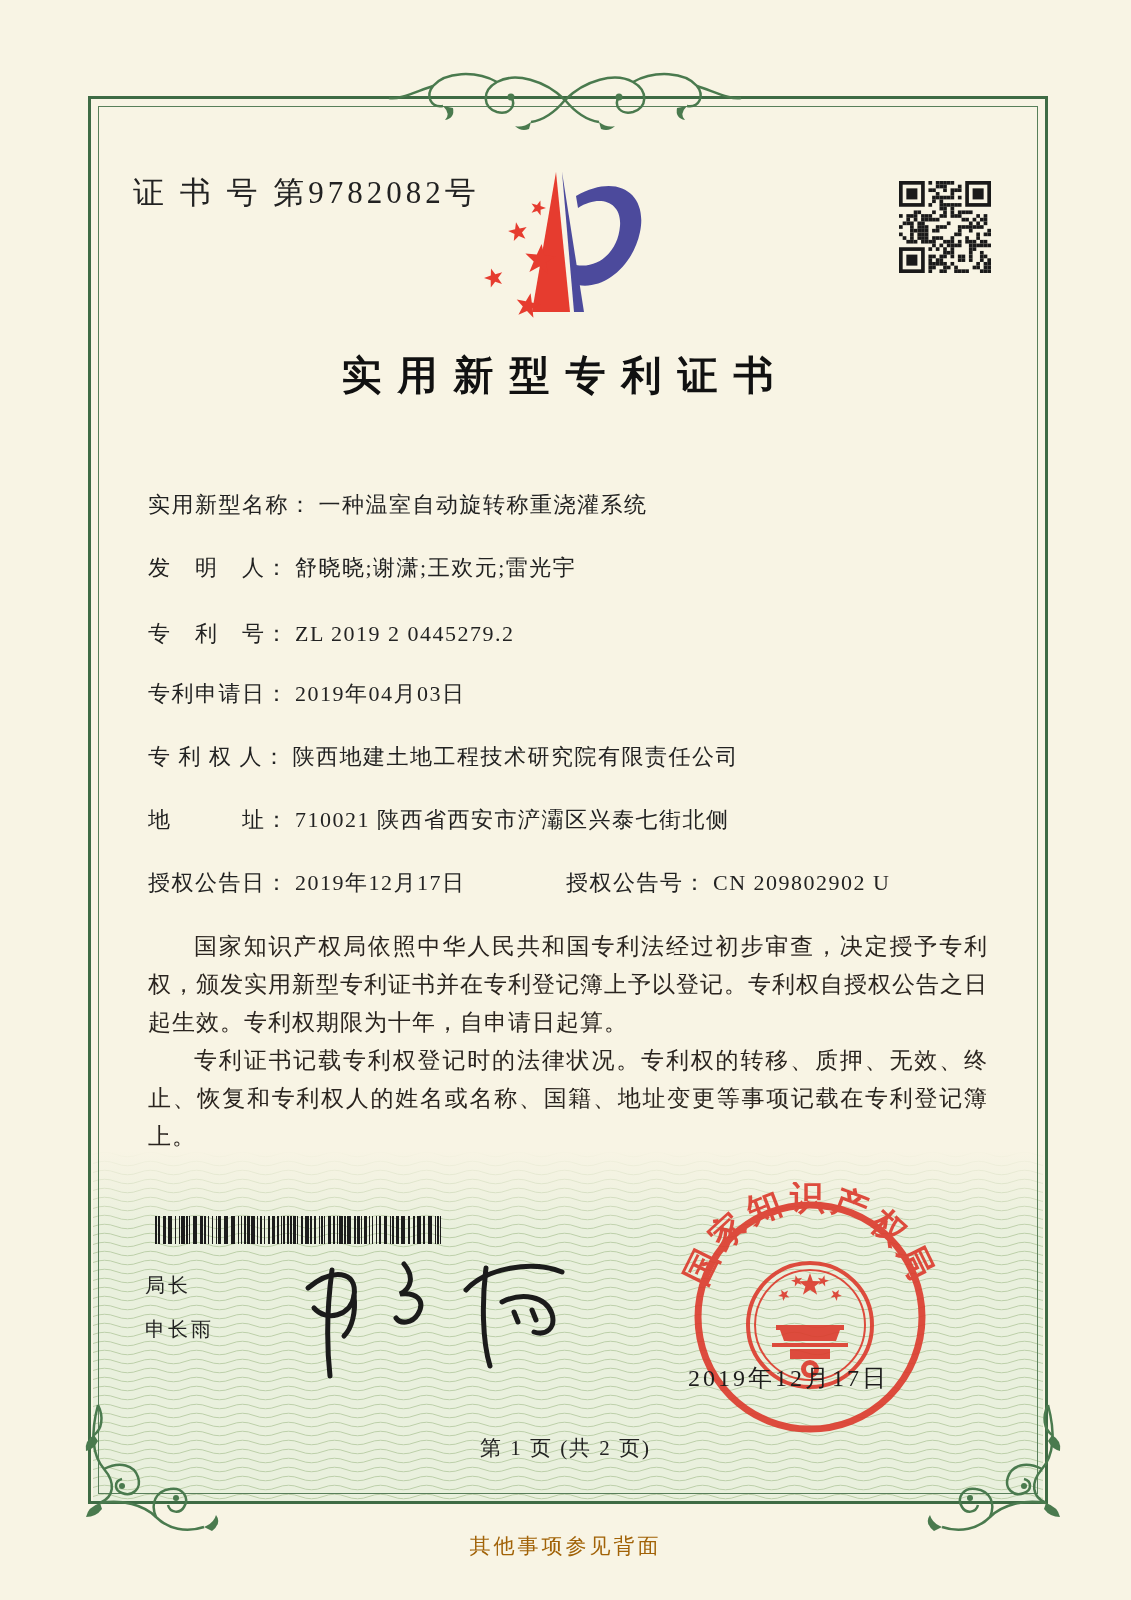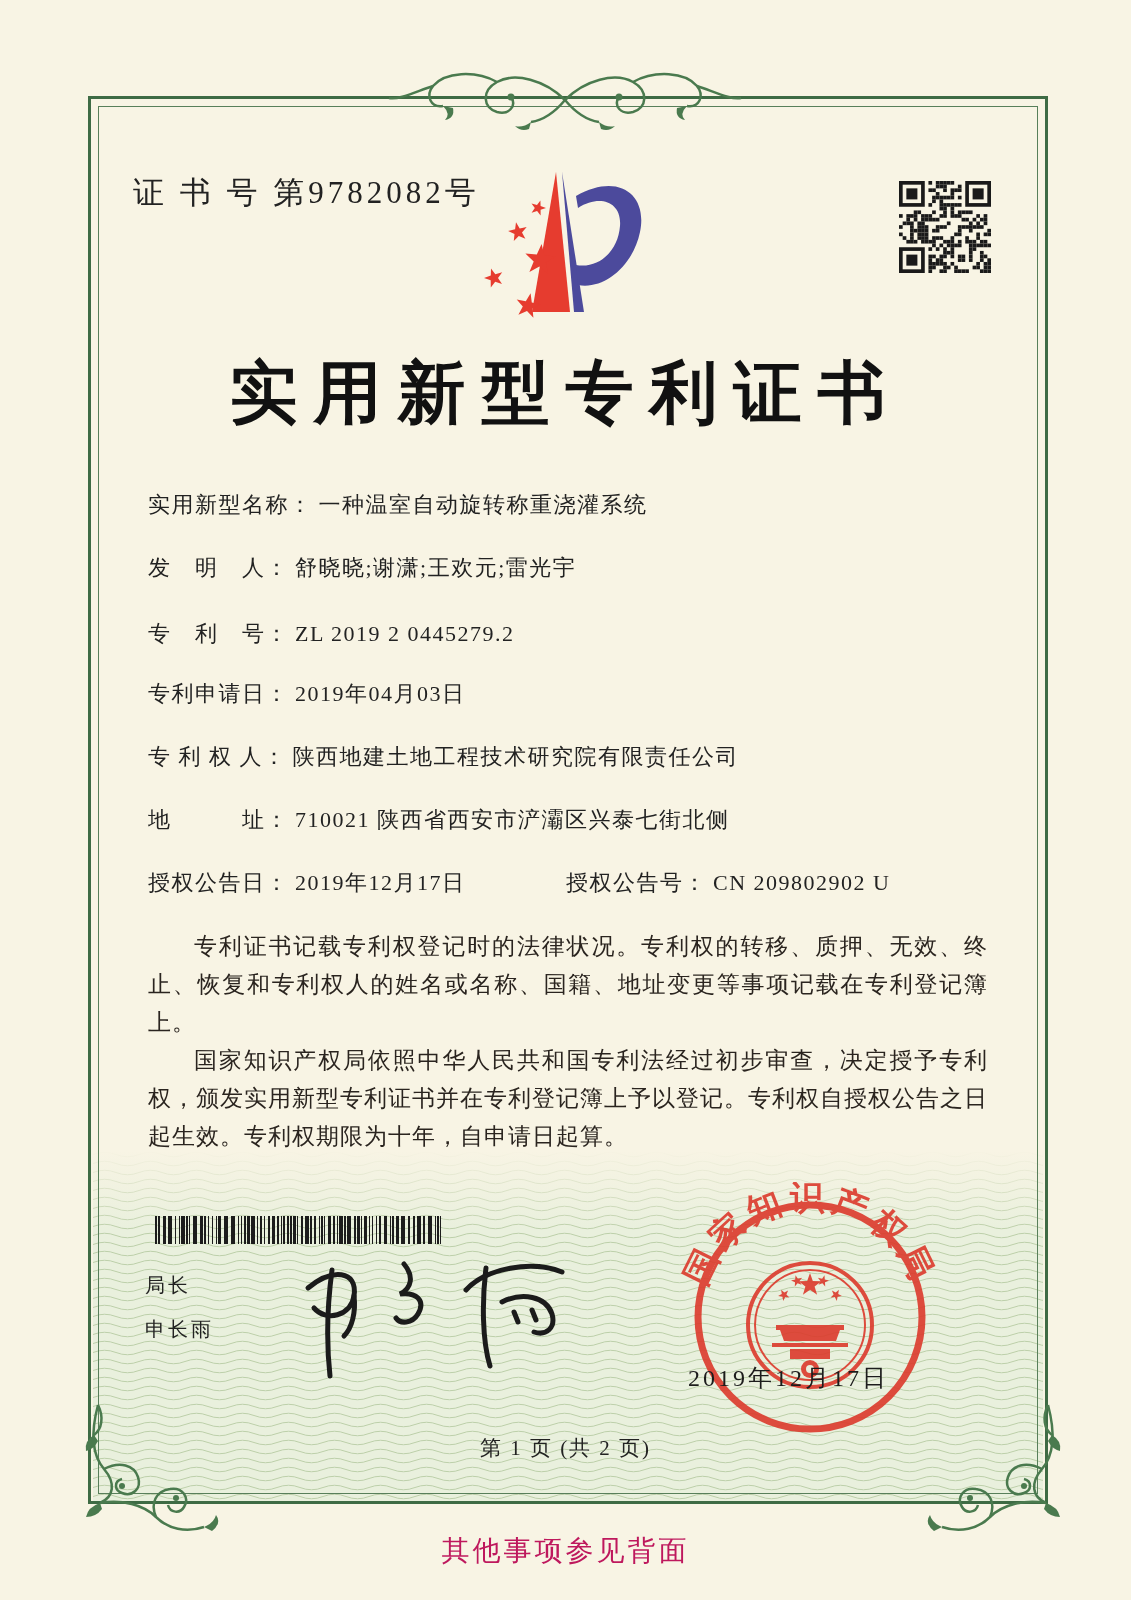--- a/index.html
+++ b/index.html
@@ -36,21 +36,21 @@
   
   .cert-no {
     position:absolute; left:133px; top:172px;
     font-size:31px; letter-spacing:4px;
   }
   .logo { position:absolute; left:468px; top:166px; }
   .qr { position:absolute; left:899px; top:181px; }
 
   .title {
     position:absolute; left:0; top:348px; width:100%;
-    text-align:center; font-size:68px; font-weight:700;
+    text-align:center; font-size:40px; font-weight:700;
     letter-spacing:16px; color:#111;
   }
 
   
   .fields { position:absolute; left:148px; top:490px; width:840px; }
   .field-row { position:absolute; left:0; font-size:22px; letter-spacing:1.5px; white-space:nowrap; }
   .field-row .lbl { display:inline-block; }
   .field-row .val { margin-left:6px; }
   .grant-no { position:absolute; left:418px; top:0; }
 
@@ -73,21 +73,21 @@
     position:absolute; left:688px; top:1362px; font-size:24px;
     letter-spacing:3px; color:#1c1c1c; white-space:nowrap;
   }
 
   .page-info {
     position:absolute; left:0; top:1434px; width:100%;
     text-align:center; font-size:21px; letter-spacing:2px;
   }
   .back-note {
     position:absolute; left:0; top:1532px; width:100%;
-    text-align:center; font-size:28px; letter-spacing:3px; color:#be185d;
+    text-align:center; font-size:21px; letter-spacing:3px; color:#a16207;
   }
 
   .ornament { position:absolute; }
   .orn-top { left:385px; top:62px; }
   .orn-bl { left:70px; top:1395px; }
   .orn-br { left:926px; top:1395px; transform:scaleX(-1); }
 </style>
 </head>
 <body>
 
@@ -417,22 +417,22 @@
     <div class="field-row" style="top:189px"><span class="lbl">专利申请日：</span><span class="val">2019年04月03日</span></div>
     <div class="field-row" style="top:252px"><span class="lbl">专 利 权 人：</span><span class="val">陕西地建土地工程技术研究院有限责任公司</span></div>
     <div class="field-row" style="top:315px"><span class="lbl">地　　　址：</span><span class="val">710021 陕西省西安市浐灞区兴泰七街北侧</span></div>
     <div class="field-row" style="top:378px">
       <span class="lbl">授权公告日：</span><span class="val">2019年12月17日</span>
       <span class="grant-no"><span class="lbl">授权公告号：</span><span class="val">CN 209802902 U</span></span>
     </div>
   </div>
 
   <div class="body-text">
+    <p>国家知识产权局依照中华人民共和国专利法经过初步审查，决定授予专利权，颁发实用新型专利证书并在专利登记簿上予以登记。专利权自授权公告之日起生效。专利权期限为十年，自申请日起算。</p>
     <p>专利证书记载专利权登记时的法律状况。专利权的转移、质押、无效、终止、恢复和专利权人的姓名或名称、国籍、地址变更等事项记载在专利登记簿上。</p>
-    <p>国家知识产权局依照中华人民共和国专利法经过初步审查，决定授予专利权，颁发实用新型专利证书并在专利登记簿上予以登记。专利权自授权公告之日起生效。专利权期限为十年，自申请日起算。</p>
   </div>
 
   <svg class="barcode" id="barcode-svg" width="290" height="28">
       <rect x="0" y="0" width="2" height="28" fill="#1c1c1c"></rect>
       <rect x="3" y="0" width="2" height="28" fill="#1c1c1c"></rect>
       <rect x="8" y="0" width="3" height="28" fill="#1c1c1c"></rect>
       <rect x="13" y="0" width="4" height="28" fill="#1c1c1c"></rect>
       <rect x="20" y="0" width="1" height="28" fill="#1c1c1c"></rect>
       <rect x="24" y="0" width="1" height="28" fill="#1c1c1c"></rect>
       <rect x="26" y="0" width="4" height="28" fill="#1c1c1c"></rect>

